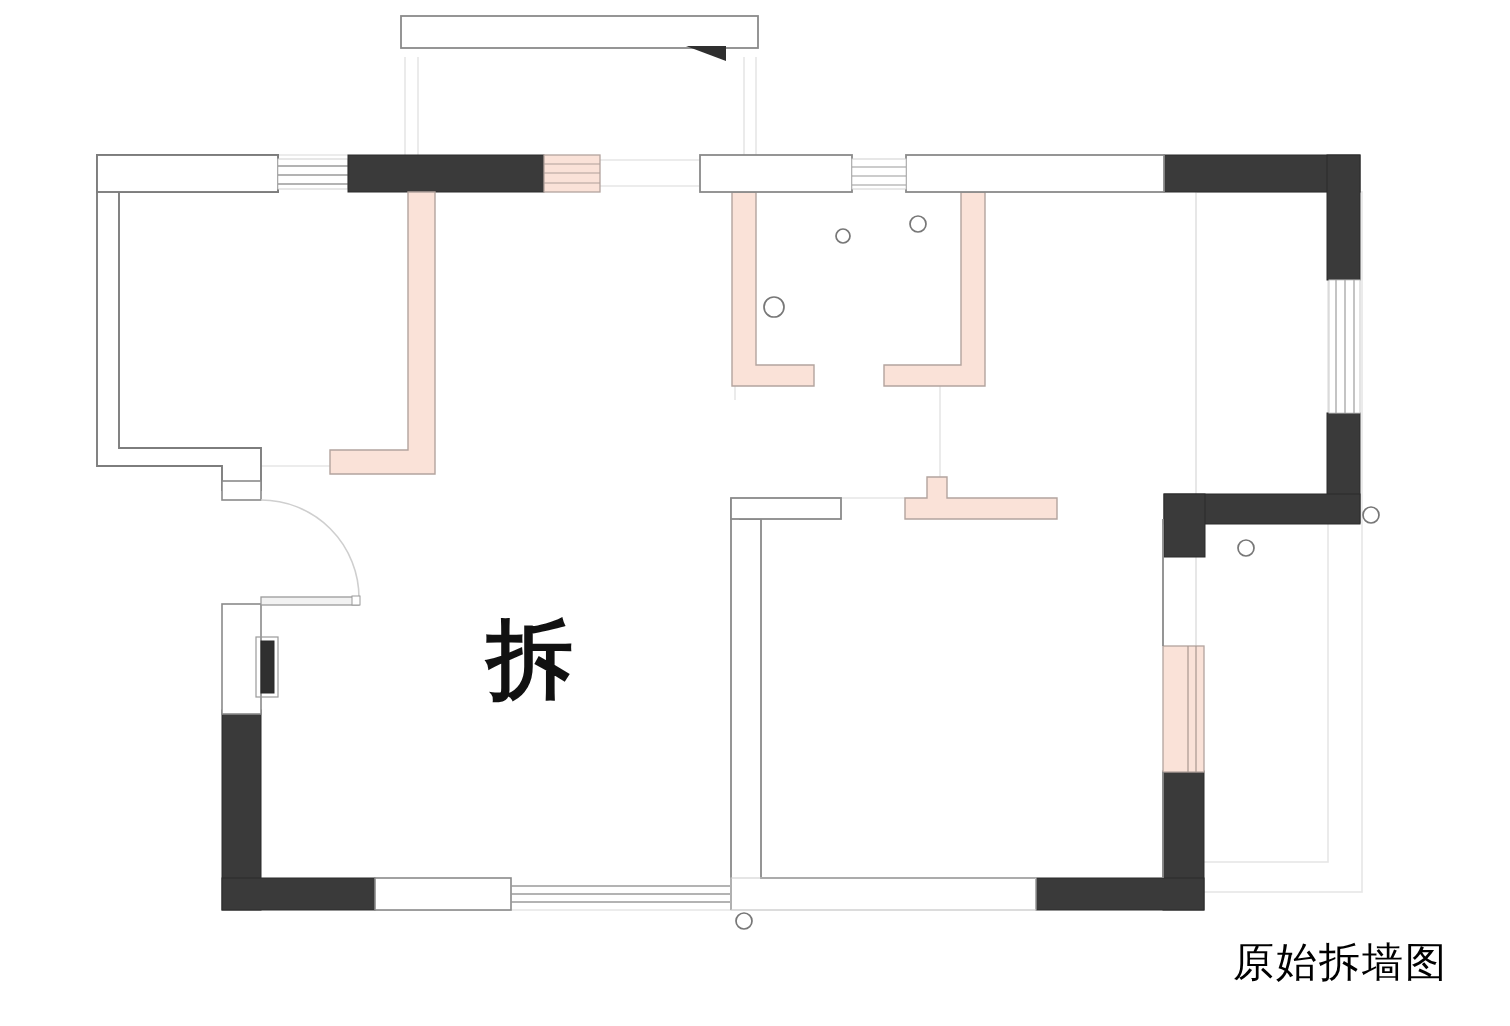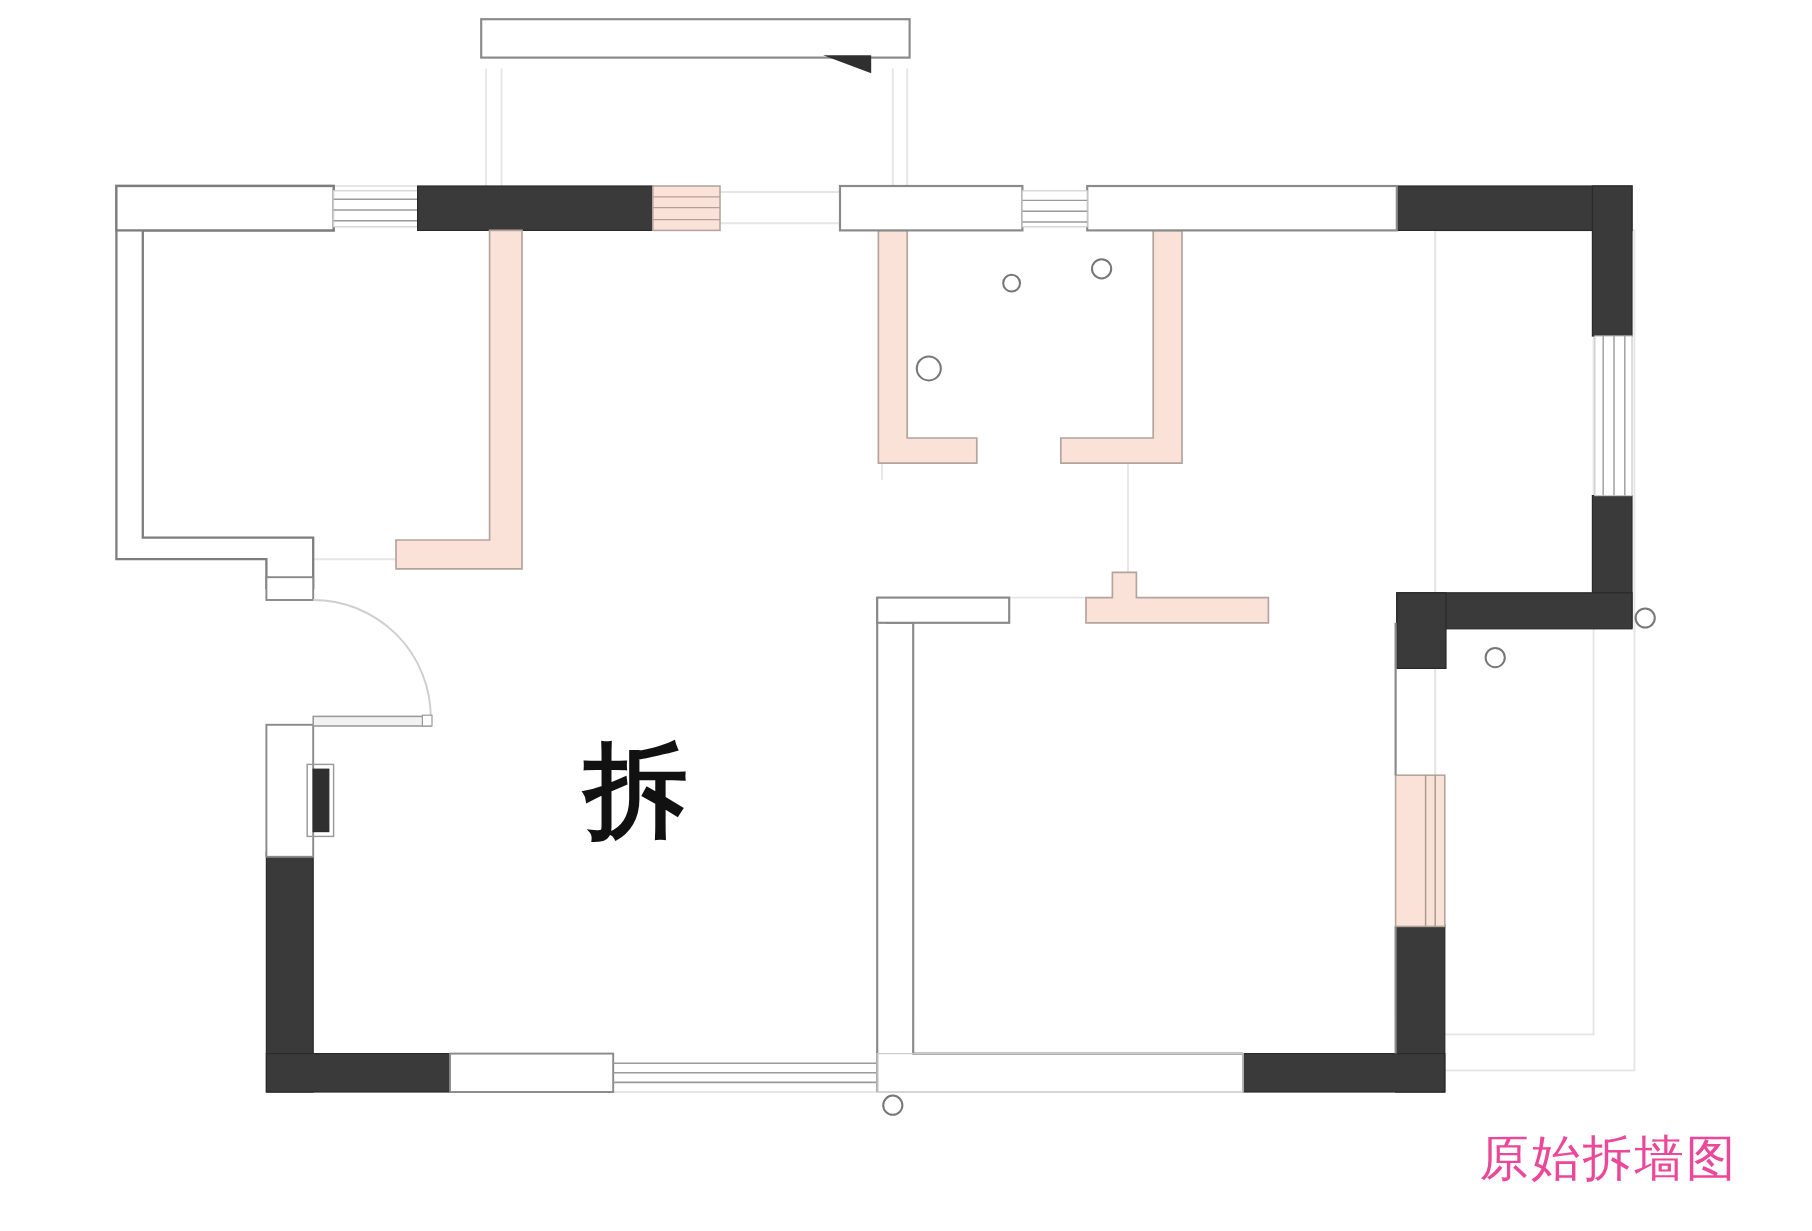--- a/index.html
+++ b/index.html
@@ -37,24 +37,24 @@
     letter-spacing: 0;
     font-family: "DejaVu Sans", "Liberation Sans", sans-serif;
   }
   .plan-title {
     position: absolute;
     right: 62px;
     top: 941px;
     font-size: 41px;
     line-height: 48px;
     font-weight: 500;
-    color: #ec4899;
+    color: #000000;
     letter-spacing: 2px;
     white-space: nowrap;
-    font-family: Liberation Sans, sans-serif;
+    font-family: Liberation Mono, monospace;
   }
 </style>
 </head>
 <body>
 
 <div id="plan-root">
 
   <svg id="plan-svg" viewBox="0 0 1510 1026">
 
     <g fill="none" stroke="#e6e6e6" stroke-width="1.6">

